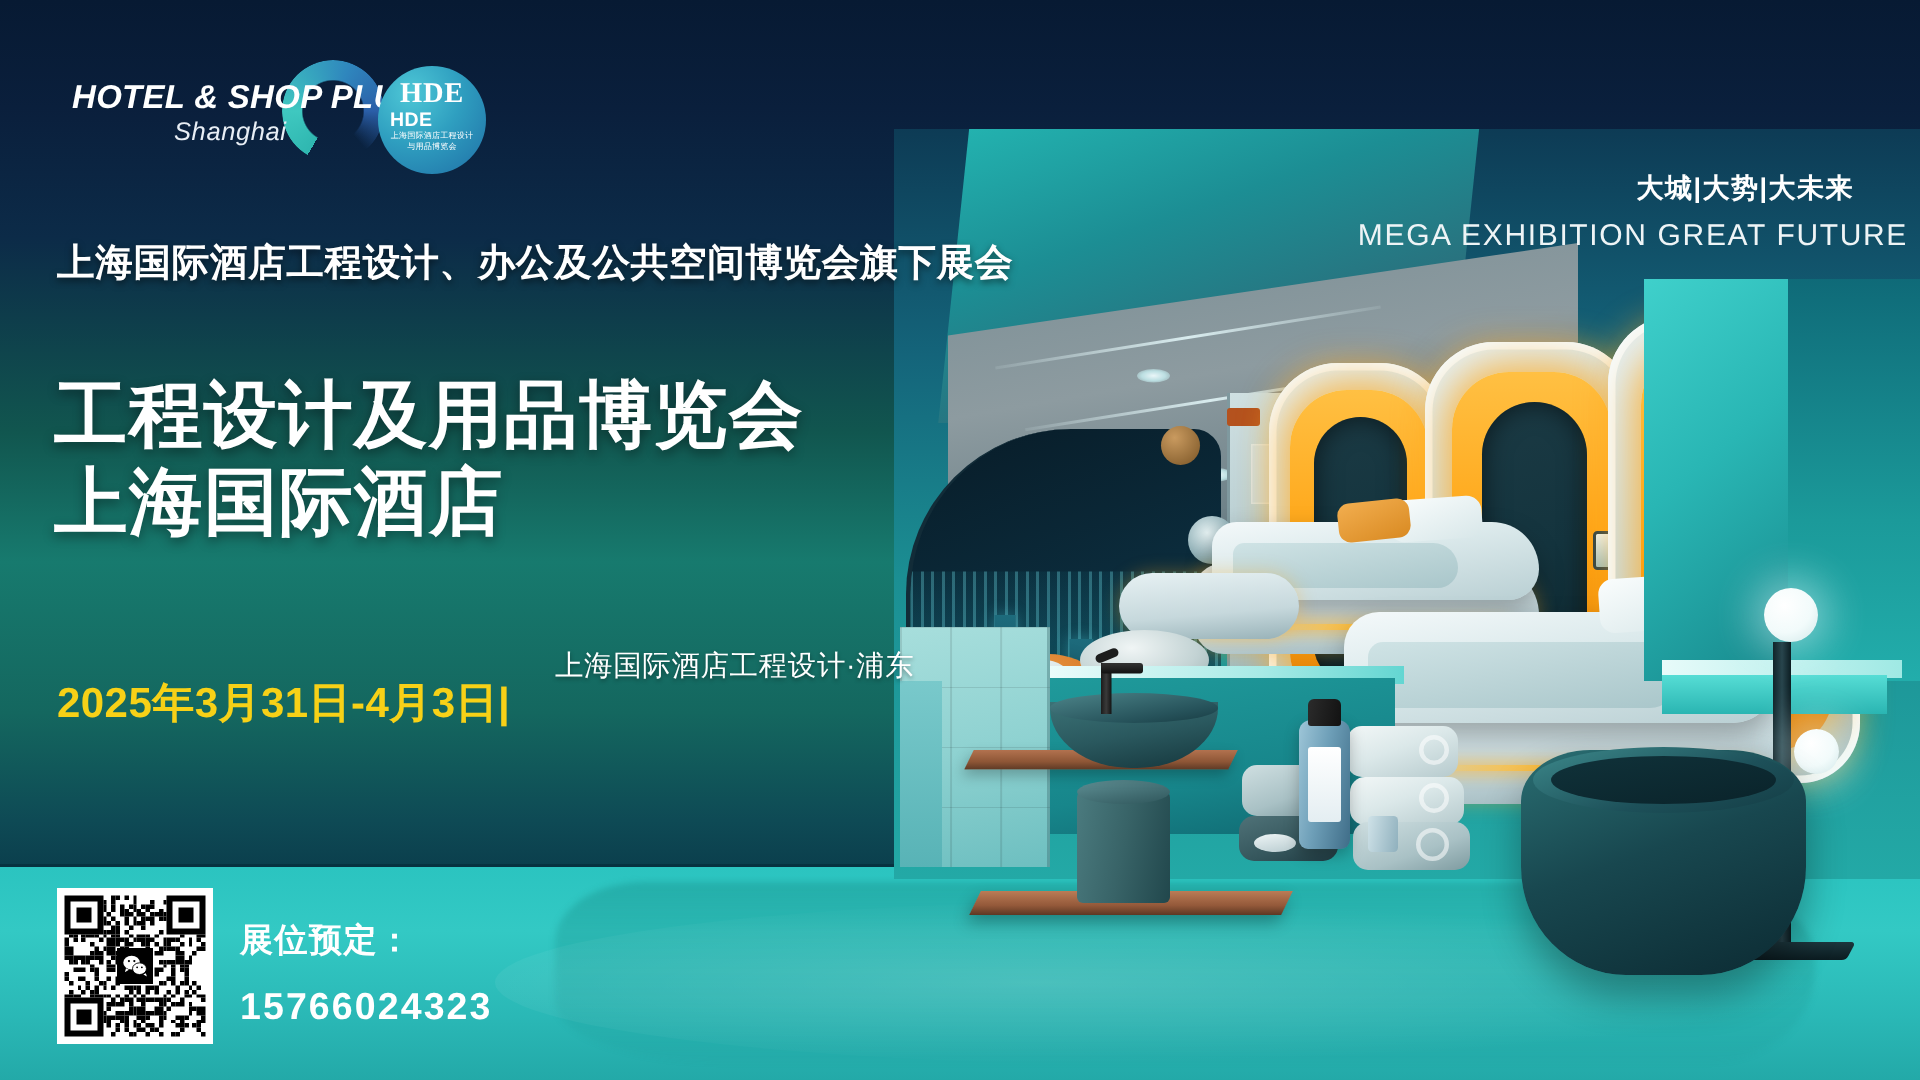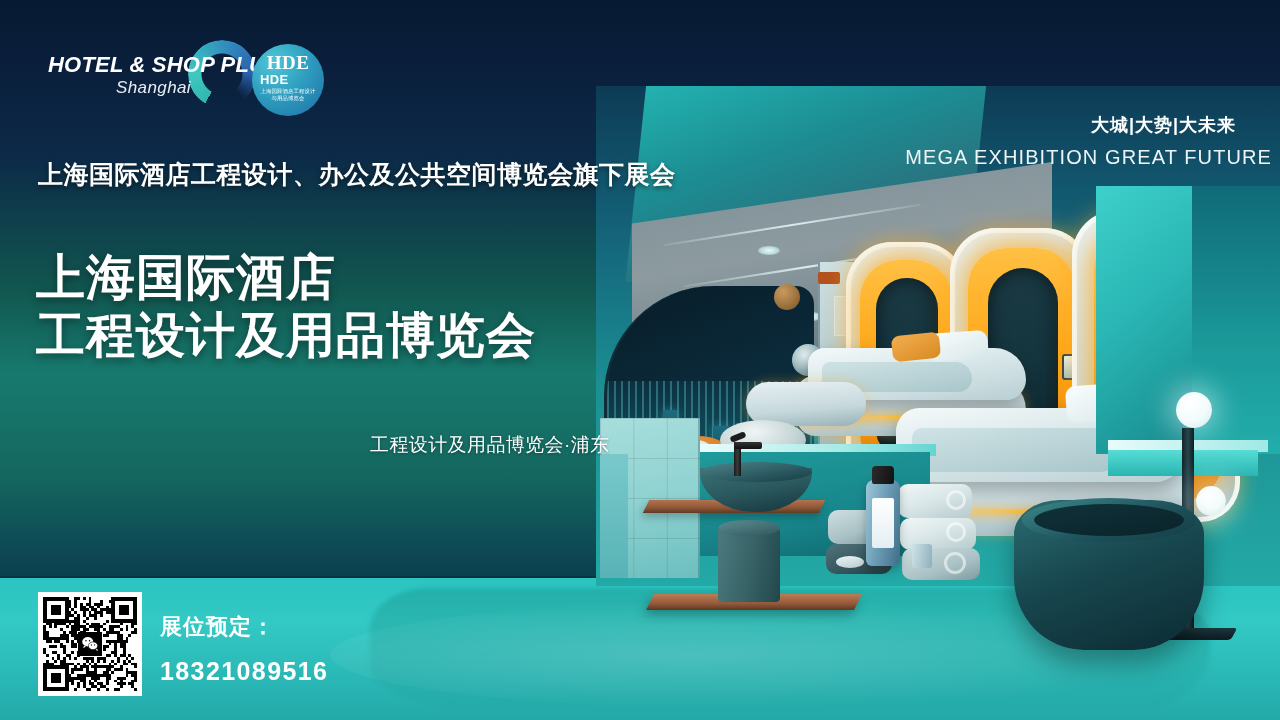--- a/index.html
+++ b/index.html
@@ -570,27 +570,28 @@
     <div class="hde-sans">HDE</div>
     <div class="hde-cn">
       <div>上海国际酒店工程设计</div>
       <div>与用品博览会</div>
     </div>
   </div>
 
   <div class="subhead">上海国际酒店工程设计、办公及公共空间博览会旗下展会</div>
 
   <div class="title">
+    <div>工程设计及用品博览会</div>
     <div>上海国际酒店</div>
-    <div>工程设计及用品博览会</div>
   </div>
 
+  <div class="date">2025年3月31日-4月3日|</div>
 
   <div class="venue">
-    <div>工程设计及用品博览会·浦东</div>
+    <div>上海国际酒店工程设计·浦东</div>
   </div>
 
   <div class="slogan-cn">大城|大势|大未来</div>
   <div class="slogan-en">MEGA EXHIBITION GREAT FUTURE</div>
 
   <div class="qr">
     <div class="qr-canvas" id="qr-canvas">
       <div class="qr-eye" style="left:0; top:0;"></div>
       <div class="qr-eye" style="right:0; top:0;"></div>
       <div class="qr-eye" style="left:0; bottom:0;"></div>
@@ -974,15 +975,15 @@
         <div class="qr-px" style="left: 45.5758px; top: 91.1515px; width: 2.84848px; height: 2.84848px;"></div>
         <div class="qr-px" style="left: 54.1212px; top: 91.1515px; width: 2.84848px; height: 2.84848px;"></div>
         <div class="qr-px" style="left: 62.6667px; top: 91.1515px; width: 2.84848px; height: 2.84848px;"></div>
         <div class="qr-px" style="left: 71.2121px; top: 91.1515px; width: 2.84848px; height: 2.84848px;"></div>
         <div class="qr-px" style="left: 74.0606px; top: 91.1515px; width: 2.84848px; height: 2.84848px;"></div>
         <div class="qr-px" style="left: 91.1515px; top: 91.1515px; width: 2.84848px; height: 2.84848px;"></div>
       </div>
   </div>
 
   <div class="booking-label">展位预定：</div>
-  <div class="booking-phone">18321089516</div>
+  <div class="booking-phone">15766024323</div>
 
 </div>
 
 </body></html>

